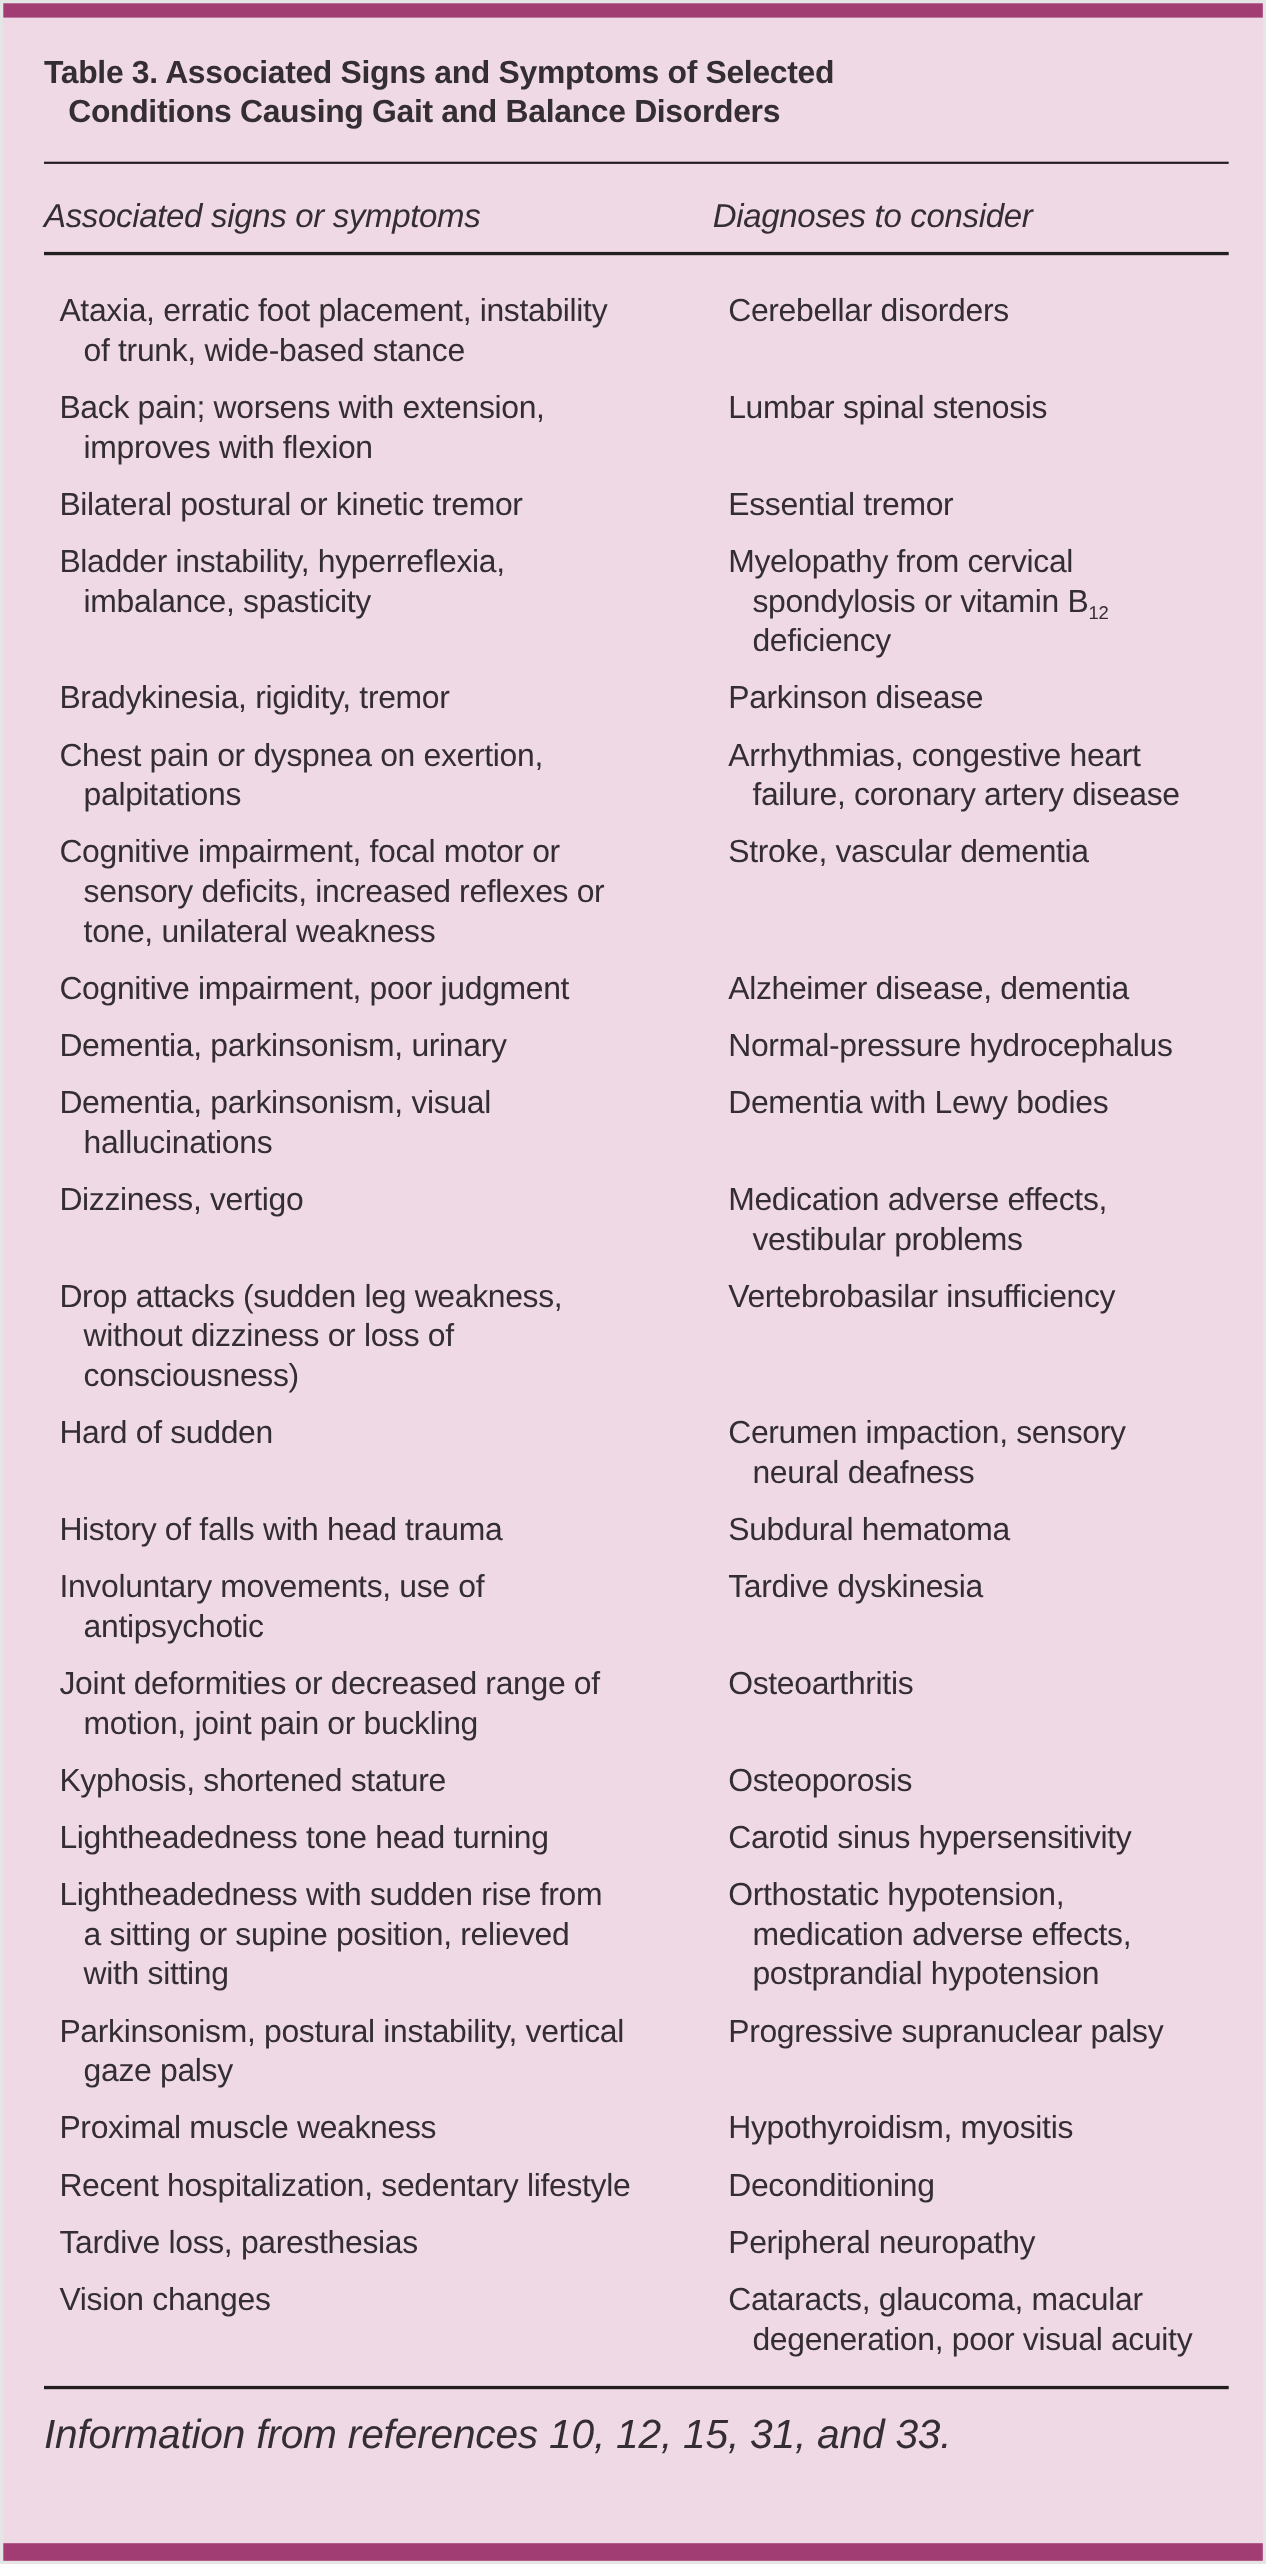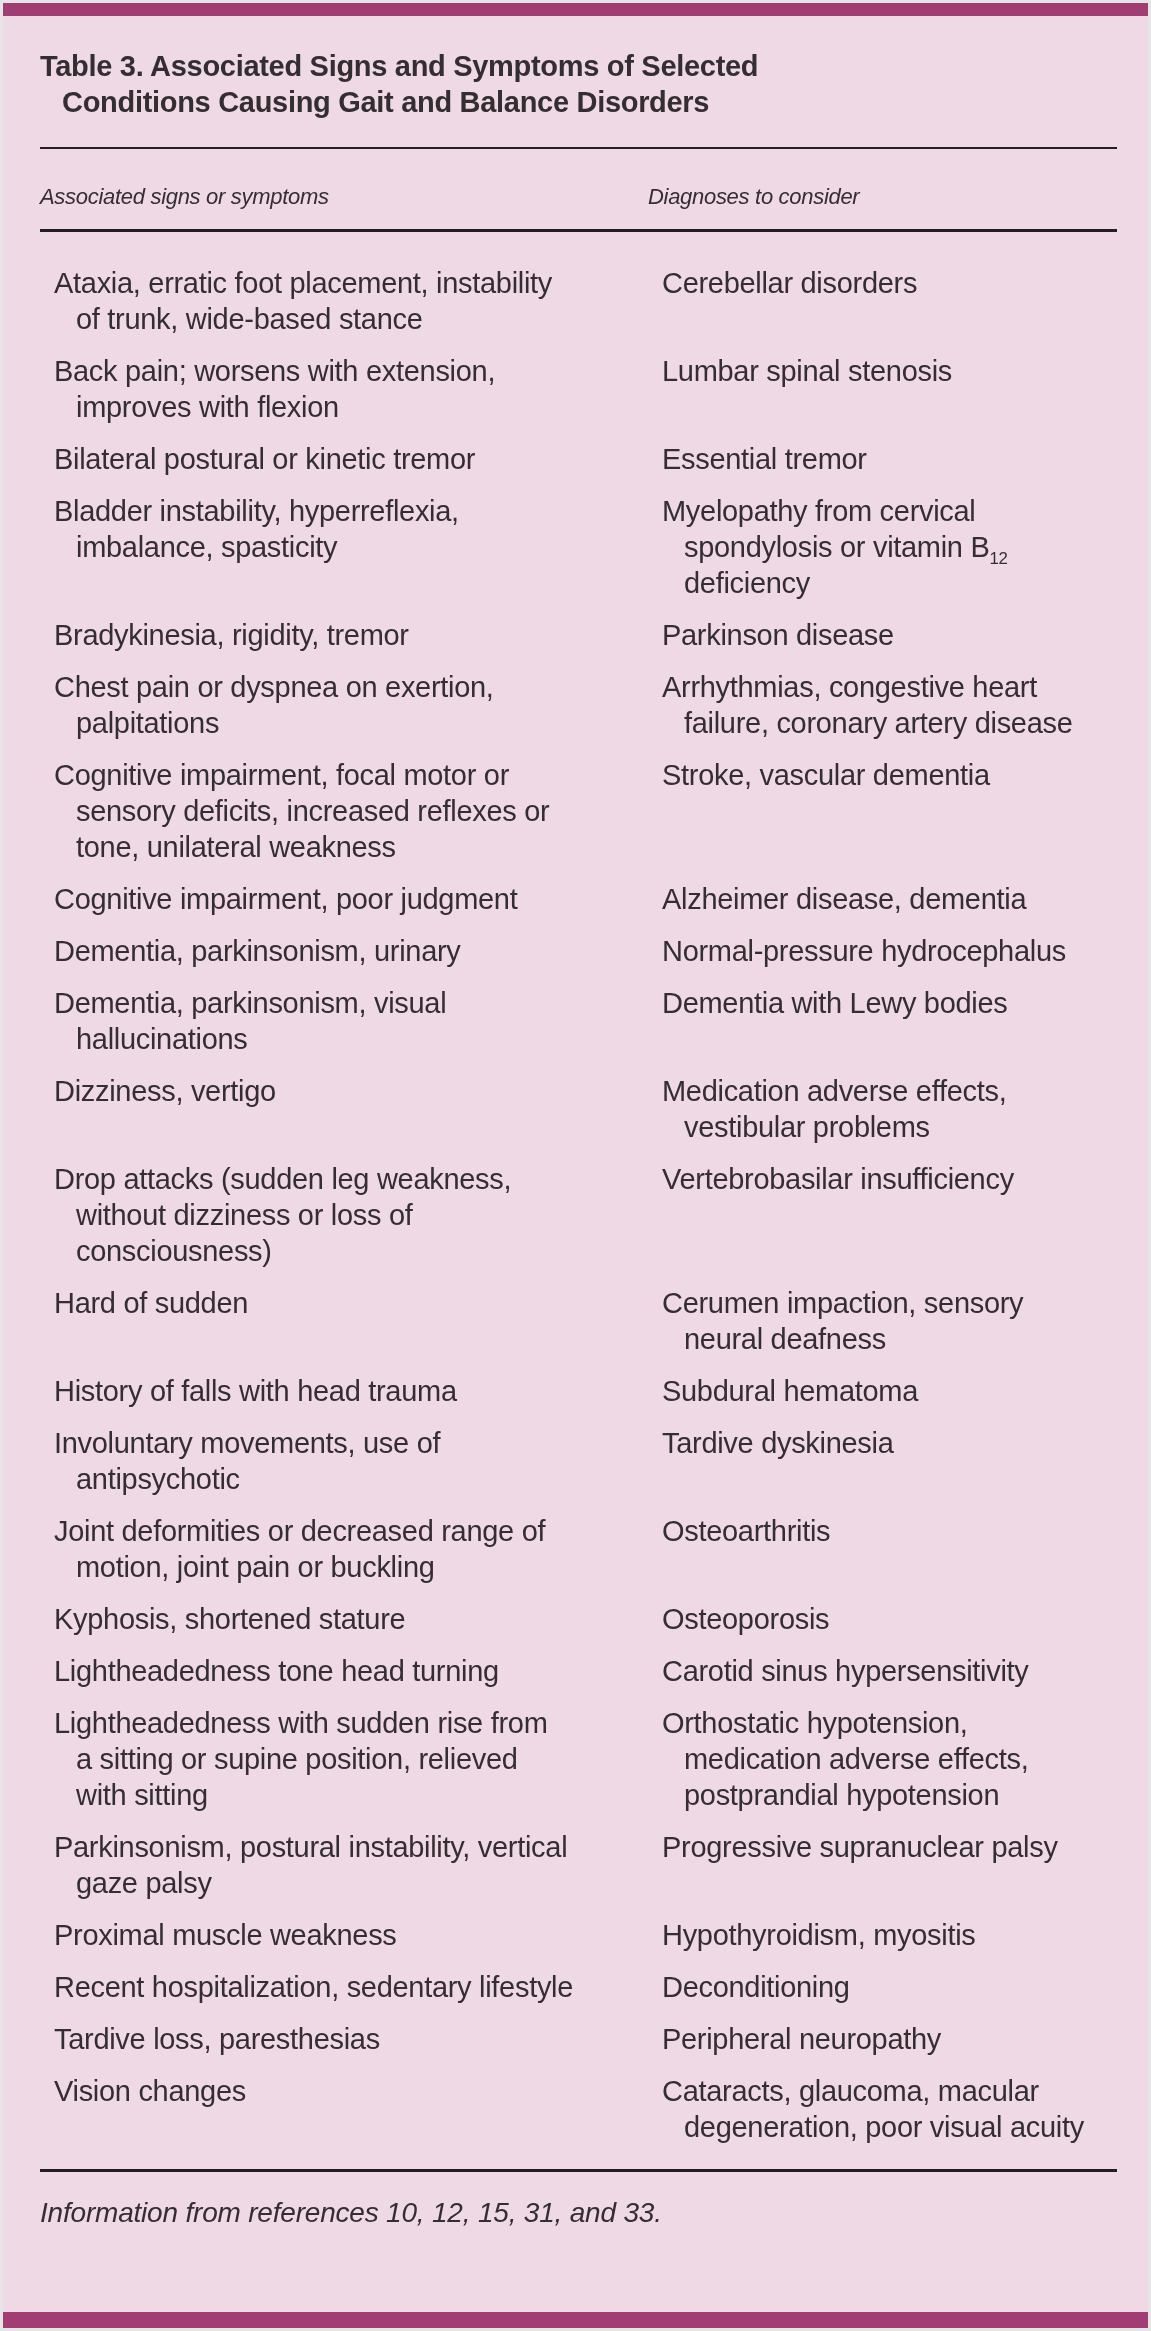--- a/index.html
+++ b/index.html
@@ -59,21 +59,21 @@
     width: 100%;
     background: var(--rule);
   }
   .rule-a { height: 2px; margin-top: 27px; }
   .rule-b { height: 3px; margin-top: 14px; }
   .rule-c { height: 3px; margin-top: 8px; }
   .col-heads {
     display: flex;
     margin-top: 30px;
     font-style: italic;
-    font-size: 22px;
+    font-size: 30px;
     line-height: 36px;
     letter-spacing: -0.3px;
   }
   .col-heads .h-symptoms { width: 608px; }
   .col-heads .h-diagnoses { flex: 1; }
   .table { margin-top: 33px; }
   .row {
     display: flex;
     padding-bottom: 16px;
     align-items: flex-start;
@@ -88,21 +88,21 @@
     white-space: nowrap;
   }
   .line.cont { padding-left: 22px; }
   sub {
     font-size: 58%;
     line-height: 0;
   }
   .footnote {
     margin-top: 24px;
     font-style: italic;
-    font-size: 28px;
+    font-size: 37px;
     line-height: 34px;
     letter-spacing: -0.2px;
   }
 </style>
 </head>
 <body>
 
 <div class="sheet">
   <div class="panel">
     <div class="top-bar"></div>

